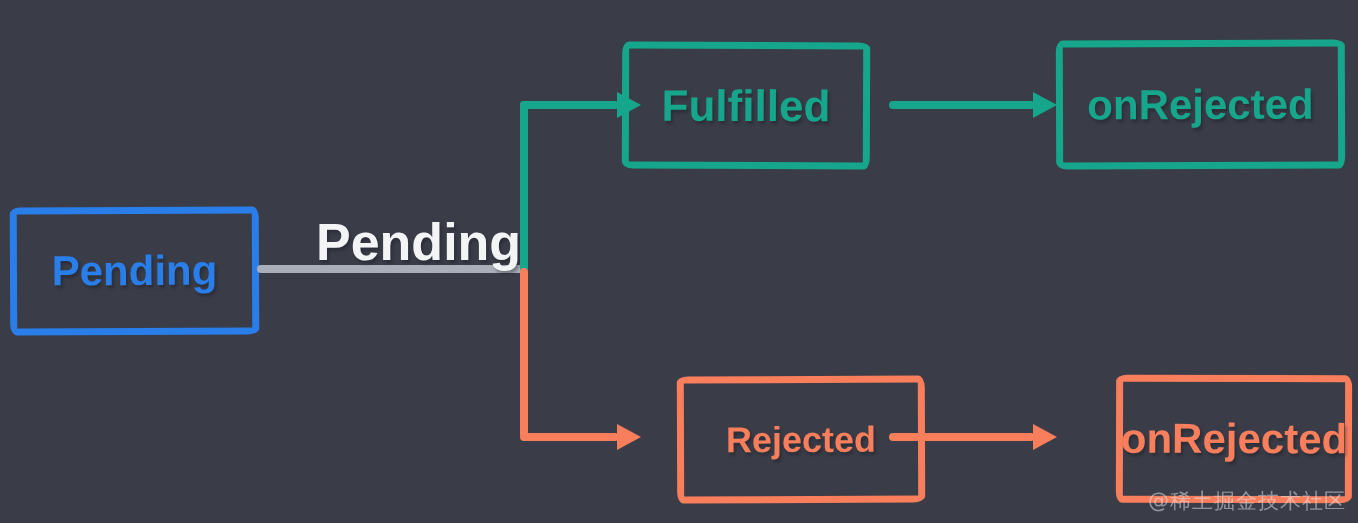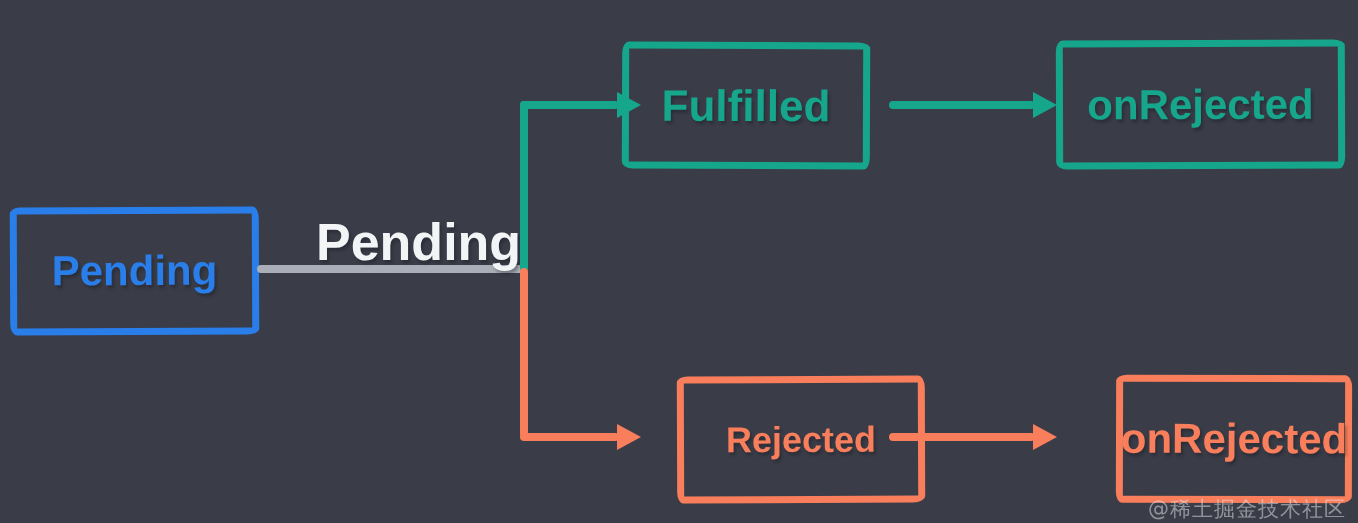--- a/index.html
+++ b/index.html
@@ -65,21 +65,21 @@
   #label-pending {
     position: absolute;
     left: 316px; top: 212px;
     font-size: 52px;
     font-weight: bold;
     color: #f3f4f6;
     text-shadow: 2px 3px 3px rgba(18, 20, 26, 0.35);
   }
   #watermark {
     position: absolute;
-    right: 12px; bottom: 0;
+    right: 12px; bottom: 8px;
     font-size: 21px;
     color: rgba(232, 234, 240, 0.5);
     z-index: 10;
     letter-spacing: 1px;
     font-family: "DejaVu Sans", "Liberation Sans", sans-serif;
   }
 </style>
 </head>
 <body>
 

